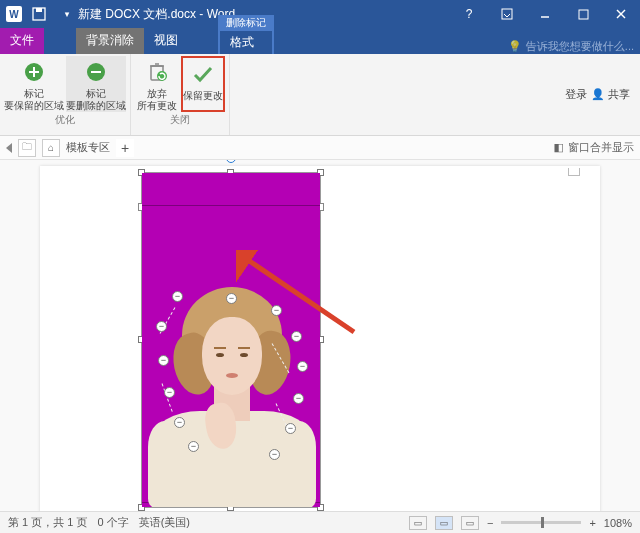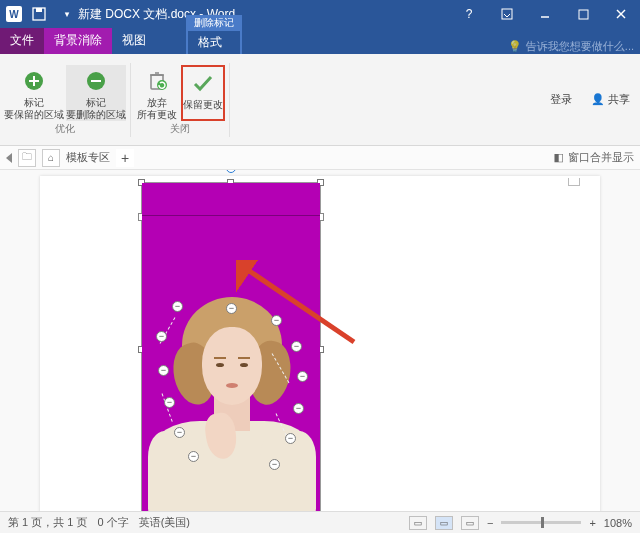--- a/index.html
+++ b/index.html
@@ -6,36 +6,36 @@
   body { width: 640px; height: 533px; background: #fff; overflow: hidden; position:relative; }
   .titlebar { height: 28px; background: #2a5699; display:flex; align-items:center; color:#fff; font-size:12px; }
   .tb-left { display:flex; align-items:center; padding-left:6px; gap:6px; }
   .wps-logo { width:16px;height:16px; background:#fff; border-radius:2px; display:flex;align-items:center;justify-content:center;color:#2a5699;font-weight:bold;font-size:10px; }
   .qat-btn { width:22px;height:22px; display:flex;align-items:center;justify-content:center; }
   .tb-center { flex:1; text-align:left; }
   .tb-right { display:flex; }
   .win-btn { width:38px;height:28px; display:flex;align-items:center;justify-content:center; }
   .menubar { height:26px; background:#2a5699; display:flex; align-items:flex-end; color:#fff; font-size:12px; }
   .menu-tab { padding:4px 10px 5px; cursor:pointer; }
-  .menu-tab.active-bg { background:#a21caf; }
-  .menu-tab.file { background:#701a75; }
+  .menu-tab.active-bg { background:#737373;margin-left:32px; }
+  .menu-tab.file { background:#a21caf; }
   .ctx-tab-wrap { margin-left:30px; background:#4a7bc8; padding:0 2px; }
   .ctx-tab-label { font-size:10px; padding:1px 6px; }
   .ctx-tab { padding:3px 10px; }
   .menu-right { margin-left:auto; display:flex; align-items:center; gap:4px; padding-right:6px; color:#c5d5ef; font-size:11px;}
   .search-icon { opacity:.7; }
-  .ribbon { height:92px; background:#f4f4f4; border-bottom:1px solid #d8d8d8; display:flex; font-size:11px; color:#444;align-items:center;}
+  .ribbon { height:82px; background:#f4f4f4; border-bottom:1px solid #d8d8d8; display:flex; font-size:11px; color:#444;}
   .rib-group { display:flex; flex-direction:column; align-items:center; border-right:1px solid #e0e0e0; padding:2px 4px 1px; }
   .rib-btns { display:flex; gap:2px; }
   .rib-btn { width:44px; height:56px; display:flex; flex-direction:column; align-items:center; justify-content:flex-start; padding-top:2px; cursor:pointer; font-size:10px; line-height:12px; text-align:center; }
   .rib-btn.wide { width:60px; }
   .rib-icon { width:28px;height:28px; margin-bottom:2px; display:flex;align-items:center;justify-content:center; font-size:20px; }
   .group-label { font-size:10px; color:#777; padding-top:1px; }
   .highlight-box { border:2px solid #d9412b; }
-  .ribbon-right { margin-left:auto; display:flex; align-items:center; padding:0 10px; font-size:11px; color:#444; gap:19px;}
+  .ribbon-right { margin-left:auto; display:flex; align-items:center; padding:0 10px; font-size:11px; color:#444; gap:4px;}
   .sec-bar { height:24px; background:#fbfbfb; border-bottom:1px solid #e3e3e3; display:flex; align-items:center; padding:0 6px; font-size:11px; color:#555; gap:6px;}
   .sec-btn { width:18px;height:18px; border:1px solid #ccc; display:flex;align-items:center;justify-content:center; font-size:10px; cursor:pointer; background:#fff;}
   .sec-right { margin-left:auto; display:flex; align-items:center; gap:4px; font-size:11px; color:#666;}
   .canvas { position:relative; height:355px; background:#f9f9f9; overflow:hidden; }
   .page { position:absolute; left:40px; top:6px; width:560px; height:400px; background:#fff; box-shadow:0 0 3px rgba(0,0,0,.15); }
   .pic-wrap { position:absolute; left:101px; top:6px; width:180px; height:336px; border:1px solid #999; }
   .handle { position:absolute; width:7px;height:7px; background:#fff; border:1px solid #777; }
   .h-tl{left:-4px;top:-4px}.h-tr{right:-4px;top:-4px}.h-bl{left:-4px;bottom:-4px}.h-br{right:-4px;bottom:-4px}
   .h-t{left:50%;top:-4px;margin-left:-4px}.h-b{left:50%;bottom:-4px;margin-left:-4px}.h-l{left:-4px;top:50%;margin-top:-4px}.h-r{right:-4px;top:50%;margin-top:-4px}
   .rotate{position:absolute;left:50%;top:-20px;margin-left:-5px;width:10px;height:10px;border:1px solid #2b7cd3;border-radius:50%;background:#fff;}

